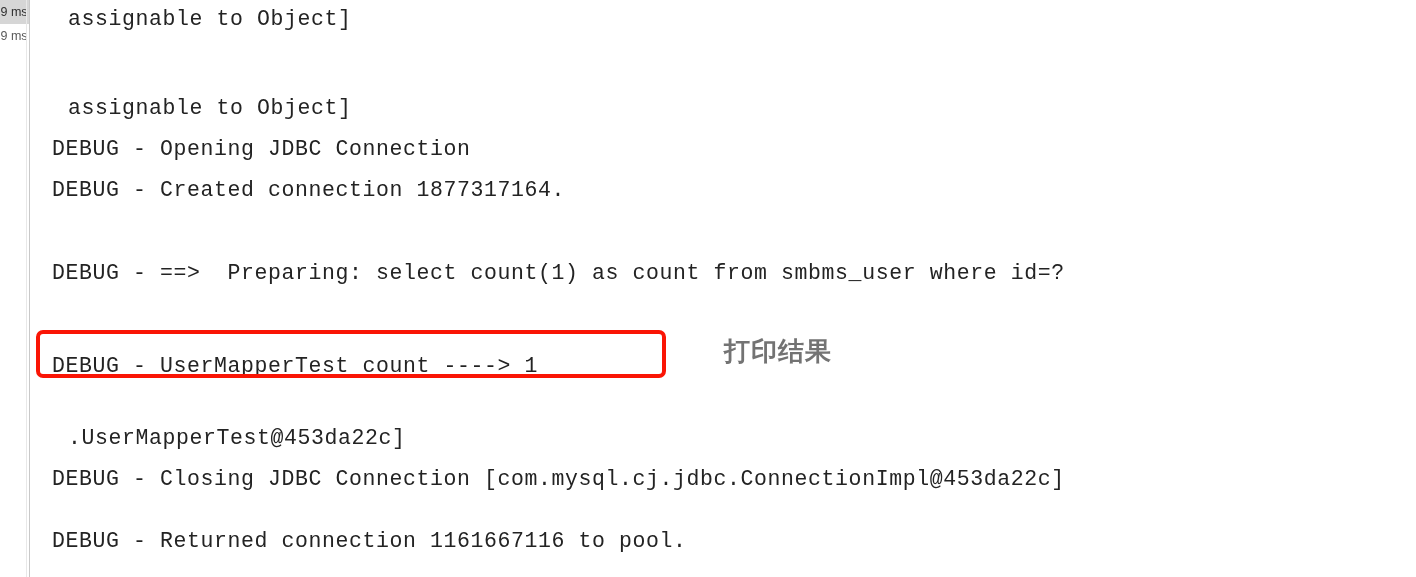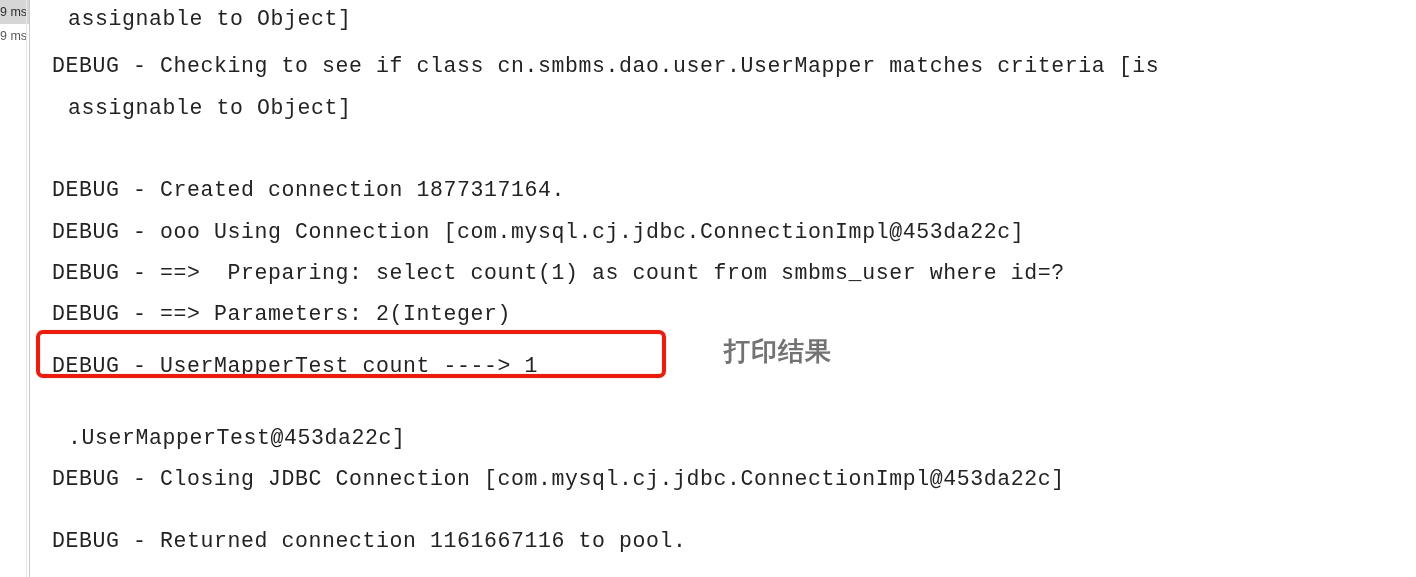--- a/index.html
+++ b/index.html
@@ -47,21 +47,21 @@
   }
   .gutter-row {
     position: absolute;
     left: 0;
     width: 30px;
     height: 24px;
     font-family: "Liberation Sans", sans-serif;
     font-size: 12.5px;
     color: #5a5a5a;
     line-height: 24px;
-    text-align: left;
+    text-align: center;
     padding-right: 2px;
     box-sizing: border-box;
     overflow: hidden;
     white-space: nowrap;
   }
   .gutter-row.selected {
     background: #d6d6d6;
     color: #303030;
   }
   .gutter-row.r0 { top: 0px; }
@@ -145,26 +145,24 @@
   <div class="gutter">
     <div class="gutter-row selected r0">9 ms</div>
     <div class="gutter-row r1">9 ms</div>
   </div>
   <div class="gutter-divider2"></div>
   <div class="gutter-divider"></div>
 
   <div class="console">
 
     <div class="log-line cont" style="top:8px">assignable to Object]</div>
-    <div class="log-line" style="top:55px">DEBUG - Checking to see if class cn.smbms.dao.user.UserMapper matches criteria [is</div>
     <div class="log-line cont" style="top:97px">assignable to Object]</div>
+    <div class="log-line" style="top:138px">DEBUG - Opening JDBC Connection</div>
     <div class="log-line" style="top:179px">DEBUG - Created connection 1877317164.</div>
-    <div class="log-line" style="top:221px">DEBUG - ooo Using Connection [com.mysql.cj.jdbc.ConnectionImpl@453da22c]</div>
     <div class="log-line" style="top:262px">DEBUG - ==&gt;  Preparing: select count(1) as count from smbms_user where id=?</div>
-    <div class="log-line" style="top:303px">DEBUG - ==&gt; Parameters: 2(Integer)</div>
     <div class="log-line" style="top:355px">DEBUG - UserMapperTest count ----&gt; 1</div>
     <div class="log-line cont" style="top:427px">.UserMapperTest@453da22c]</div>
     <div class="log-line" style="top:468px">DEBUG - Closing JDBC Connection [com.mysql.cj.jdbc.ConnectionImpl@453da22c]</div>
     <div class="log-line" style="top:530px">DEBUG - Returned connection 1161667116 to pool.</div>
 
     <div class="highlight-box"></div>
 
     <div class="annotation">打印结果</div>
 
     <div class="hscroll-track">

